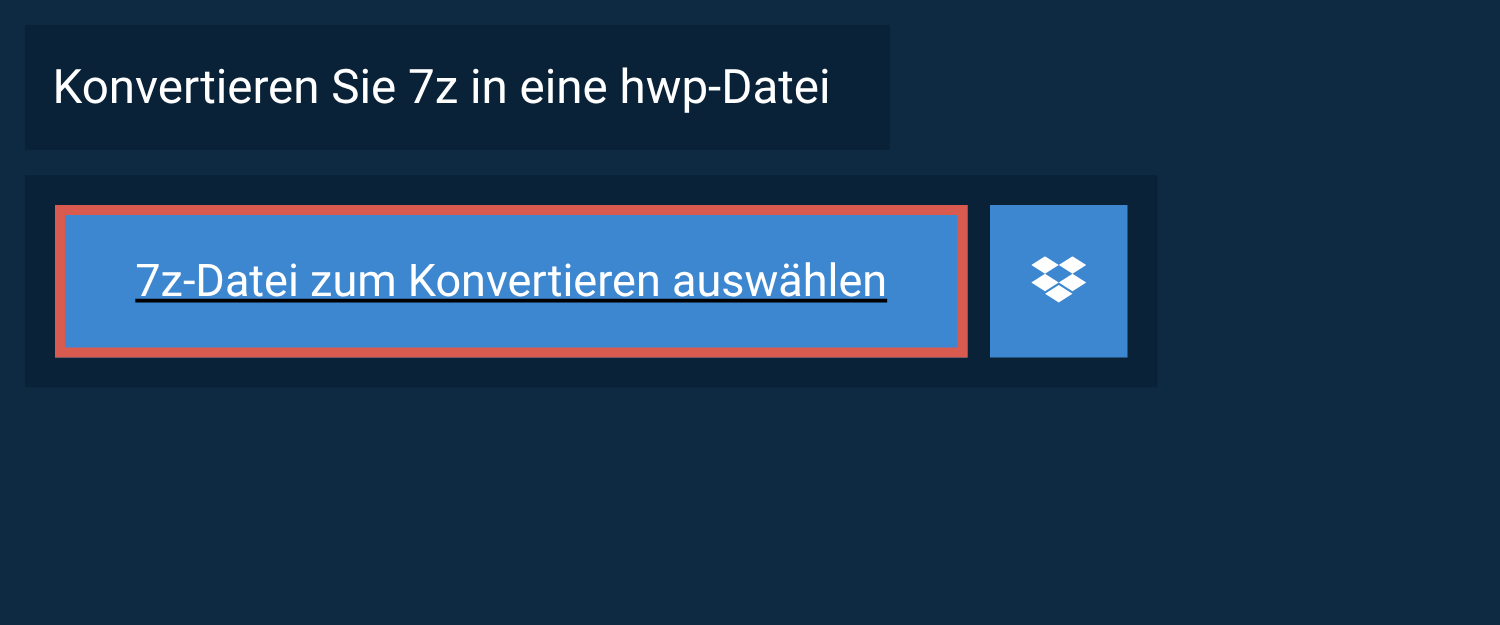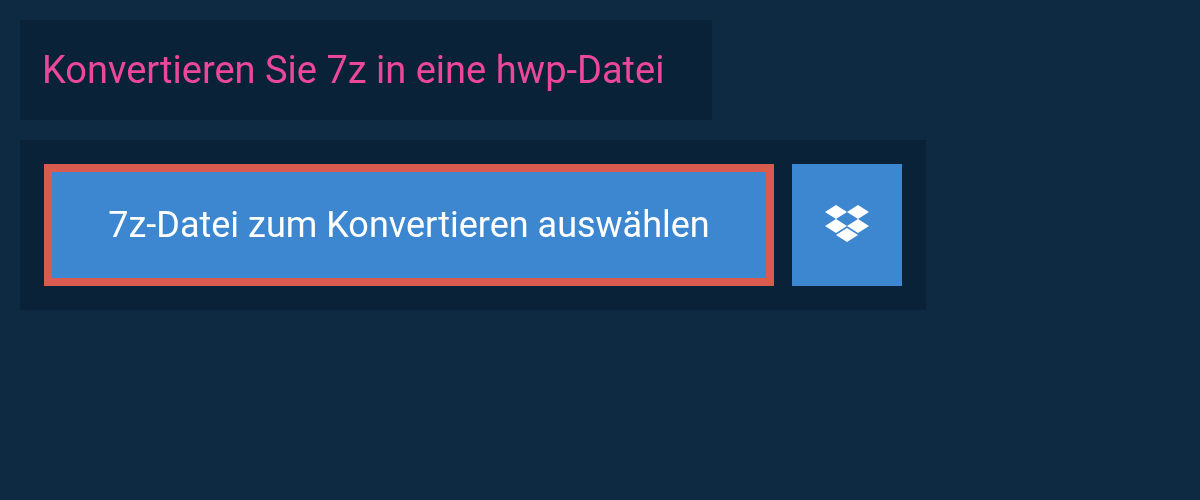--- a/index.html
+++ b/index.html
@@ -17,41 +17,42 @@
     .container {
       padding: 20px;
     }
     .title-bar {
       background: #0a2238;
       display: inline-block;
       padding: 28px 48px 28px 22px;
       margin-bottom: 20px;
     }
     .title-text {
-      color: #ec4899;
+      color: #ffffff;
       font-size: 38px;
       font-weight: 400;
     }
     .button-panel {
       background: #0a2238;
       padding: 24px;
       display: flex;
       gap: 18px;
       align-items: stretch;
       width: 906px;
     }
     .select-file-button {
       background: #3d87d0;
       border: 8px solid #d95a4e;
       flex: 1;
       display: flex;
       align-items: flex-start;
       justify-content: center;
       padding: 32px 20px;
       cursor: pointer;
+      text-decoration: underline;
     }
     .select-file-label {
       color: #ffffff;
       font-size: 36px;
       font-weight: 400;
     }
     .dropbox-button {
       background: #3d87d0;
       width: 110px;
       display: flex;

